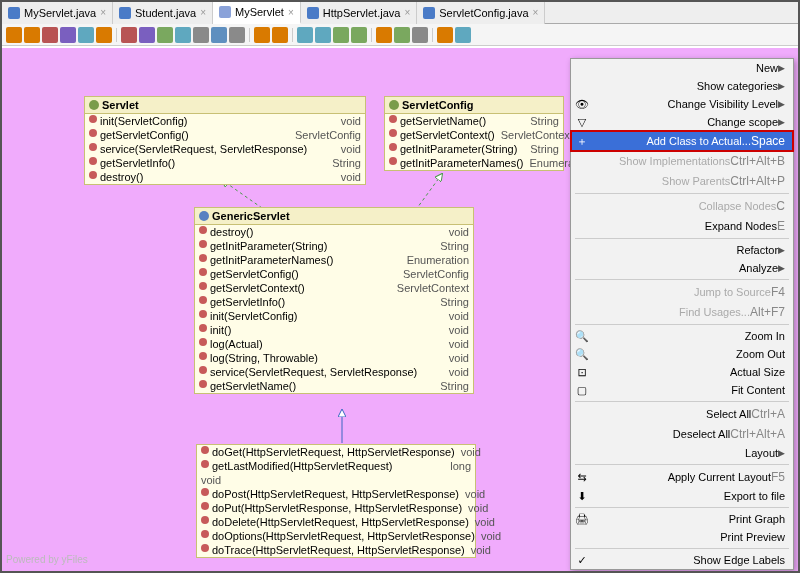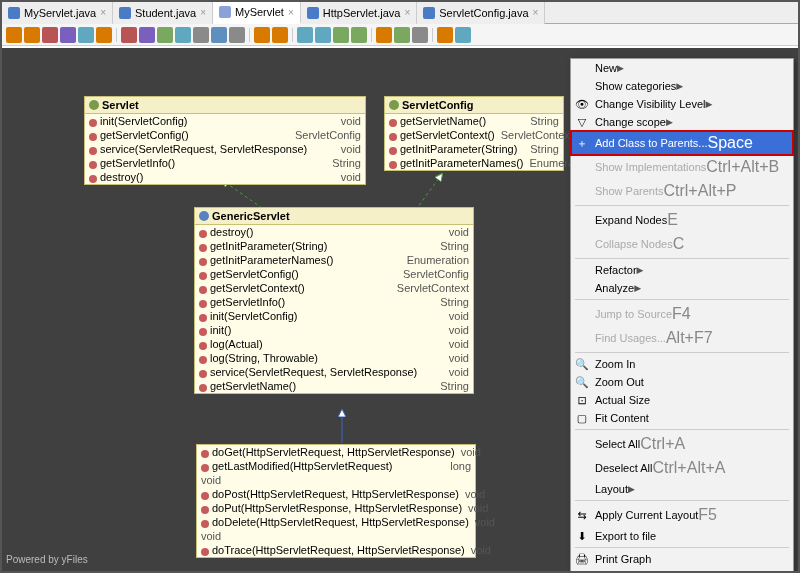--- a/index.html
+++ b/index.html
@@ -7,36 +7,36 @@
 .tabs{display:flex;height:22px;border-bottom:1px solid #aaa;background:#eee;align-items:center}
 .tab{display:flex;align-items:center;gap:4px;padding:0 6px;height:22px;border-right:1px solid #ccc;background:#eee;cursor:pointer}
 .tab.active{background:#fff;border-bottom:2px solid #fff;margin-bottom:-1px}
 .tab .ico{width:12px;height:12px;border-radius:2px}
 .ico-java{background:#4a7bc7}
 .ico-diag{background:#8aa2d9}
 .tab .x{color:#999;font-size:10px}
 .toolbar{display:flex;gap:2px;padding:2px 4px;border-bottom:1px solid #ccc;background:#f5f5f5;height:22px;align-items:center}
 .tbtn{width:16px;height:16px;border-radius:2px;cursor:pointer;display:flex;align-items:center;justify-content:center}
 .tsep{width:1px;height:14px;background:#ccc;margin:0 2px}
-.canvas{position:absolute;top:46px;left:0;right:0;bottom:0;background:#404040}
+.canvas{position:absolute;top:46px;left:0;right:0;bottom:0;background:#f0abfc}
 .class-box{position:absolute;background:#fffde7;border:1px solid #c8c074;font-size:10px}
 .class-head{background:#f5f0c8;border-bottom:1px solid #c8c074;padding:2px 4px;display:flex;align-items:center;gap:3px;font-weight:bold}
 .class-head .ci{width:10px;height:10px;background:#7a9c4a;border-radius:50%}
 .class-head .cc{background:#5781c1}
 .class-body{padding:0}
 .mrow{display:flex;justify-content:space-between;padding:1px 4px;align-items:center;gap:6px}
-.mrow .mn{display:flex;align-items:flex-end;gap:3px;white-space:nowrap}
+.mrow .mn{display:flex;align-items:flex-start;gap:3px;white-space:nowrap}
 .mrow .mi{width:8px;height:8px;background:#c75a5a;border-radius:50%;flex-shrink:0}
 .mrow .mt{color:#555;white-space:nowrap}
 .ctx{position:absolute;top:56px;right:4px;width:224px;background:#f2f2f2;border:1px solid #999;box-shadow:2px 2px 6px rgba(0,0,0,.3);z-index:20}
-.ctx-item{display:flex;justify-content:flex-start;align-items:center;padding:3px 8px 3px 24px;cursor:pointer;position:relative}
+.ctx-item{display:flex;justify-content:flex-end;align-items:center;padding:3px 8px 3px 24px;cursor:pointer;position:relative}
 .ctx-item.dis{color:#aaa}
 .ctx-item.hl{background:#3a6fd8;color:#fff;outline:2px solid #c00;outline-offset:-1px}
 .ctx-item .arr{color:#555;font-size:9px}
-.ctx-item .sc{color:#888;font-size:16px}
+.ctx-item .sc{color:#888;font-size:12px}
 .ctx-item.hl .sc{color:#fff}
 .ctx-item .cico{position:absolute;left:4px;width:14px;height:14px;display:flex;align-items:center;justify-content:center}
 .ctx-sep{height:1px;background:#ccc;margin:2px 4px}
 .wm{position:absolute;right:18px;bottom:12px;font-size:14px;color:#999;display:flex;align-items:center;gap:4px}
 .pw{position:absolute;left:4px;bottom:6px;color:#bbb;font-size:10px}
 svg.line{position:absolute;top:0;left:0;pointer-events:none}
 </style>
 </head>
 <body>
 
@@ -322,20 +322,24 @@
           <span class="mt">void</span>
         </div>
         <div class="mrow">
           <span class="mn">
             <span class="mi"></span>
             <span>doDelete(HttpServletRequest, HttpServletResponse)</span>
           </span>
           <span class="mt">void</span>
         </div>
         <div class="mrow">
+          <span class="mn">
+            <span class="mi"></span>
+            <span>doOptions(HttpServletRequest, HttpServletResponse)</span>
+          </span>
           <span class="mt">void</span>
         </div>
         <div class="mrow">
           <span class="mn">
             <span class="mi"></span>
             <span>doTrace(HttpServletRequest, HttpServletResponse)</span>
           </span>
           <span class="mt">void</span>
         </div>
       </div>
@@ -356,40 +360,40 @@
       <span>Change Visibility Level</span>
       <span class="arr">▶</span>
     </div>
     <div class="ctx-item">
       <span class="cico">▽</span>
       <span>Change scope</span>
       <span class="arr">▶</span>
     </div>
     <div class="ctx-item hl">
       <span class="cico">＋</span>
-      <span>Add Class to Parents...</span>
+      <span>Add Class to Actual...</span>
       <span class="sc">Space</span>
     </div>
     <div class="ctx-item dis">
       <span>Show Implementations</span>
       <span class="sc">Ctrl+Alt+B</span>
     </div>
     <div class="ctx-item dis">
       <span>Show Parents</span>
       <span class="sc">Ctrl+Alt+P</span>
     </div>
     <div class="ctx-sep"></div>
-    <div class="ctx-item">
-      <span>Expand Nodes</span>
-      <span class="sc">E</span>
-    </div>
     <div class="ctx-item dis">
       <span>Collapse Nodes</span>
       <span class="sc">C</span>
     </div>
+    <div class="ctx-item">
+      <span>Expand Nodes</span>
+      <span class="sc">E</span>
+    </div>
     <div class="ctx-sep"></div>
     <div class="ctx-item">
       <span>Refactor</span>
       <span class="arr">▶</span>
     </div>
     <div class="ctx-item">
       <span>Analyze</span>
       <span class="arr">▶</span>
     </div>
     <div class="ctx-sep"></div>

